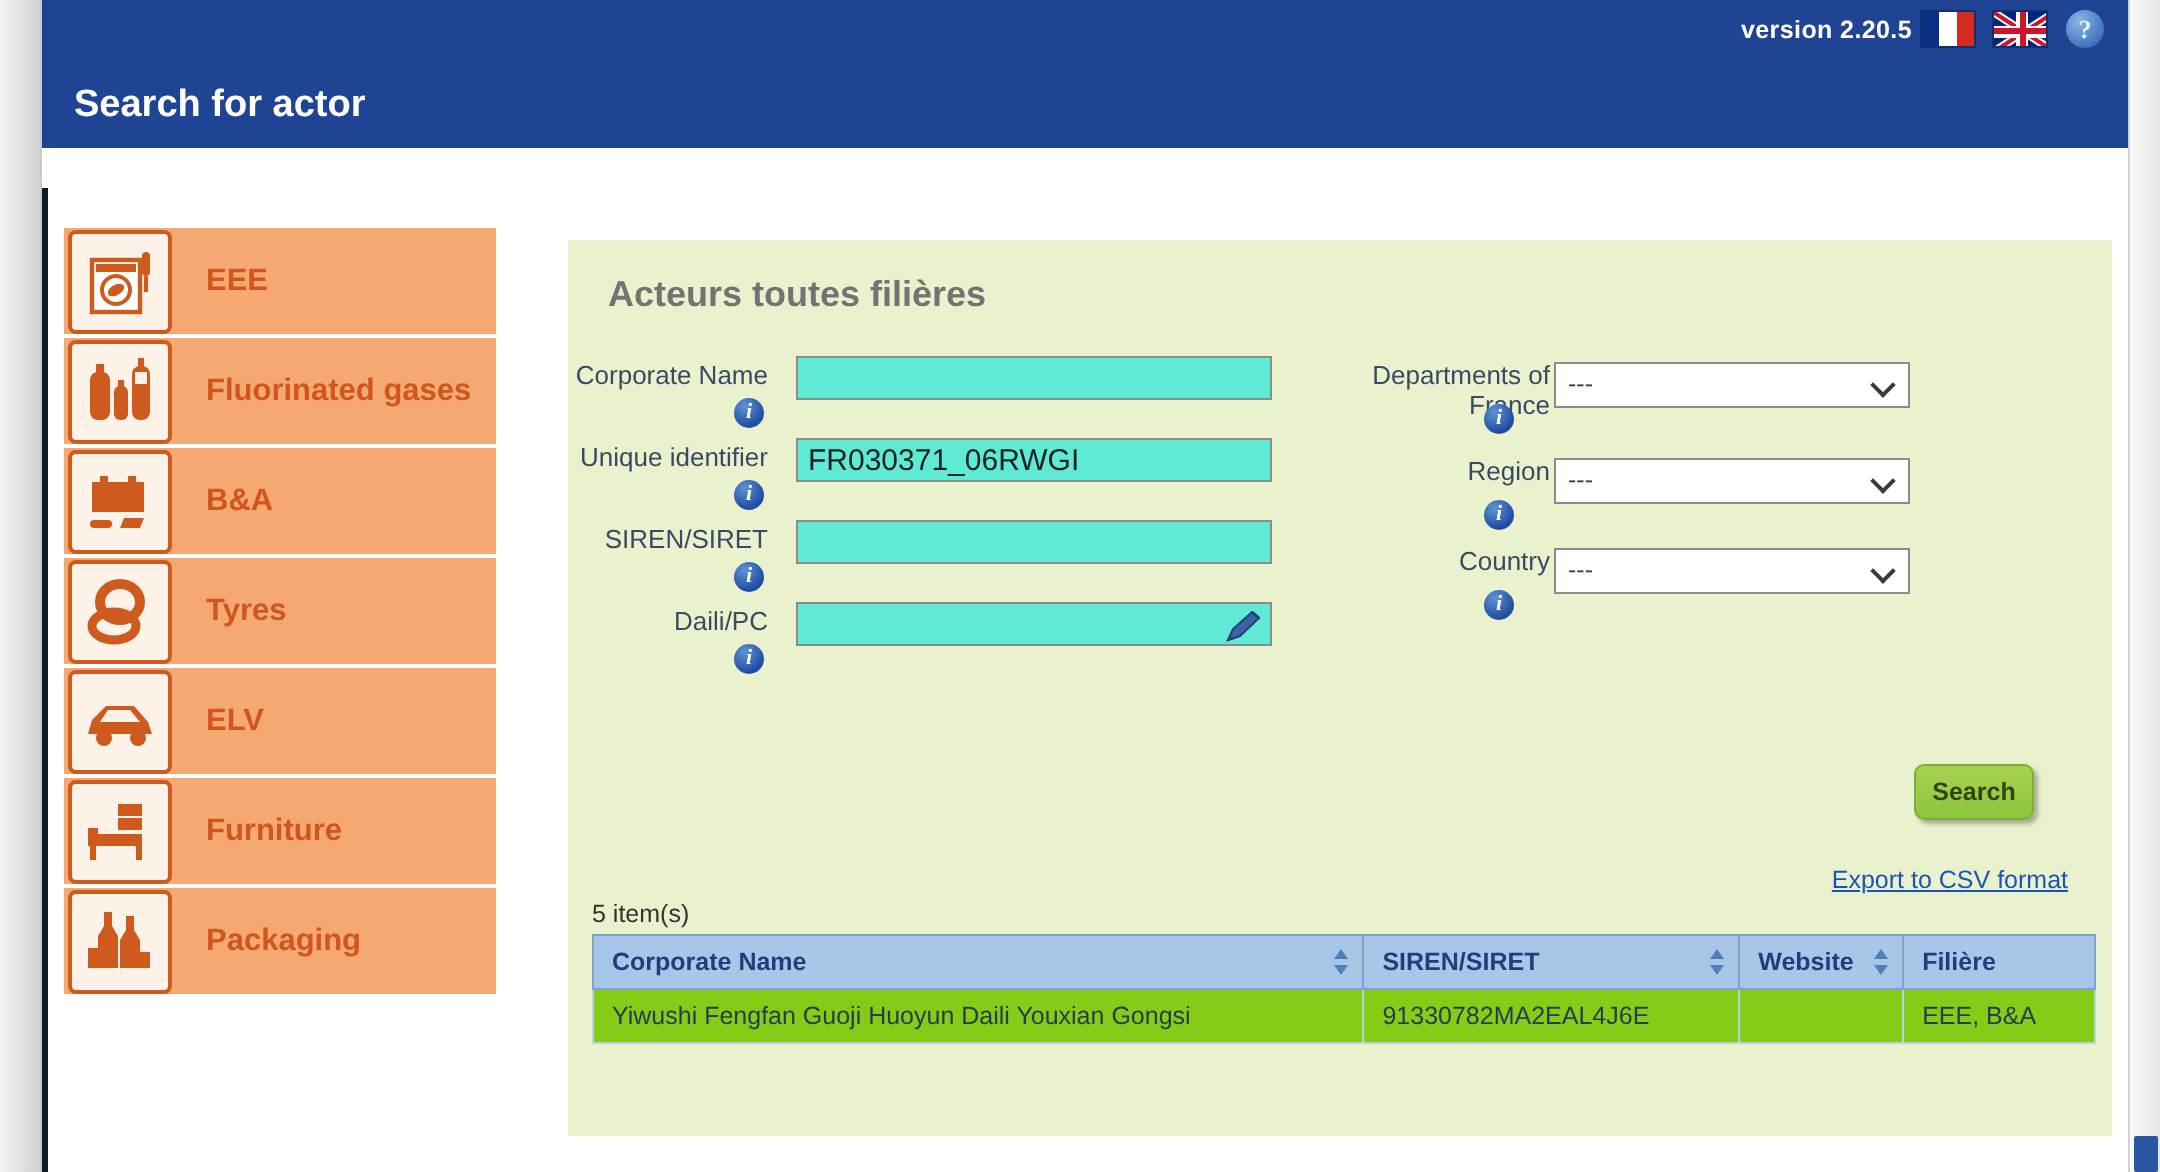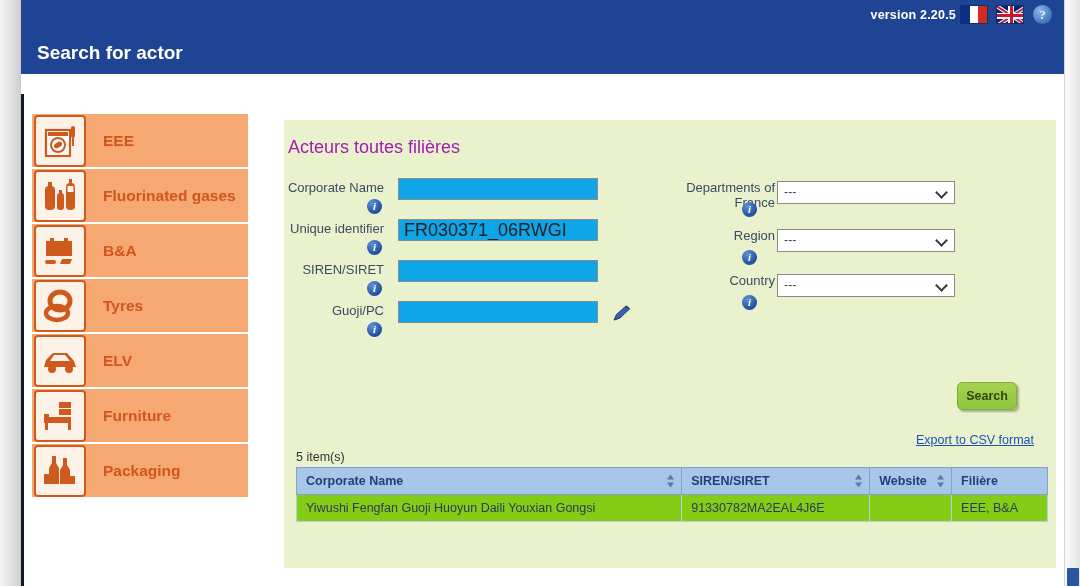--- a/index.html
+++ b/index.html
@@ -96,41 +96,41 @@
     margin-left: 17px; color: #d1561d; font-size: 15.5px; font-weight: bold;
     line-height: 17px;
   }
 
   
   .panel {
     position: absolute; left: 260px; top: 26px; width: 772px; height: 448px;
     background: #e9f2cd;
   }
   .panel h2 {
-    margin: 0; position:absolute; left: 4px; top: 17px;
-    font-size: 18px; color: #a21caf; font-weight: normal;
+    margin: 0; position:absolute; left: 20px; top: 17px;
+    font-size: 18px; color: #737373; font-weight: bold;
   }
 
   
   .form { position:absolute; left:0; top:58px; width:772px; }
   .fcol-left { position:absolute; left: 0; top: 0; width: 372px; }
   .fcol-right { position:absolute; left: 385px; top: 0; width: 387px; }
 
   .frow { position: relative; height: 41px; }
   .frow .lab {
     position:absolute; right: 100%; margin-right: 0;
     width: 150px; text-align: right;
     color: #3b4a63; font-size: 13px; line-height: 15px;
   }
   .fcol-left .lab { left: -42px; width: 142px; top: 2px; text-align:right; }
   .fcol-left .inf { position:absolute; left: 83px; top: 21px; }
   .fcol-left .inp {
-    position:absolute; left: 114px; top: 0; width: 200px; height: 22px;
-    background:#0ea5e9; border:1px solid #8c8c8c;
-    font-size: 18px; color:#222; padding: 1px 5px; line-height: 19px;
+    position:absolute; left: 114px; top: 0; width: 238px; height: 22px;
+    background:#5eead4; border:1px solid #8c8c8c;
+    font-size: 15px; color:#222; padding: 1px 5px; line-height: 19px;
     font-family:"Liberation Sans", sans-serif;
   }
 
   .fcol-right .lab { left: -14px; width: 120px; top: 2px; text-align:right; }
   .fcol-right .inf { position:absolute; left: 73px; top: 24px; }
   .fcol-right .sel {
     position:absolute; left: 108px; top: 3px; width: 178px; height: 23px;
     background:#fff; border:1px solid #8c8c8c;
     font-size:12.5px; color:#444; padding-left:6px; line-height:21px;
   }
@@ -340,21 +340,21 @@
 
           <div class="frow">
             <div class="lab">SIREN/SIRET</div>
             <div class="inf">
                 <div class="info-i">i</div>
               </div>
             <input class="inp" type="text" value="" style="">
           </div>
 
           <div class="frow">
-            <div class="lab">Guoji/PC</div>
+            <div class="lab">Daili/PC</div>
             <div class="inf">
                 <div class="info-i">i</div>
               </div>
             <input class="inp" type="text" value="" style="">
             <div class="pencil" style="left:328px; top:3px; right:auto;">
               <svg width="20" height="18" viewBox="0 0 20 18">
                 <path d="M2 16 L4.5 10.5 L14 2 L17.5 5 L8 14 Z" fill="#3a62a8" stroke="#24406f" stroke-width="1"></path>
                 <path d="M14 2 L17.5 5" stroke="#24406f" stroke-width="1.4"></path>
                 <path d="M2 16 L5 15" stroke="#24406f" stroke-width="1"></path>
               </svg>

